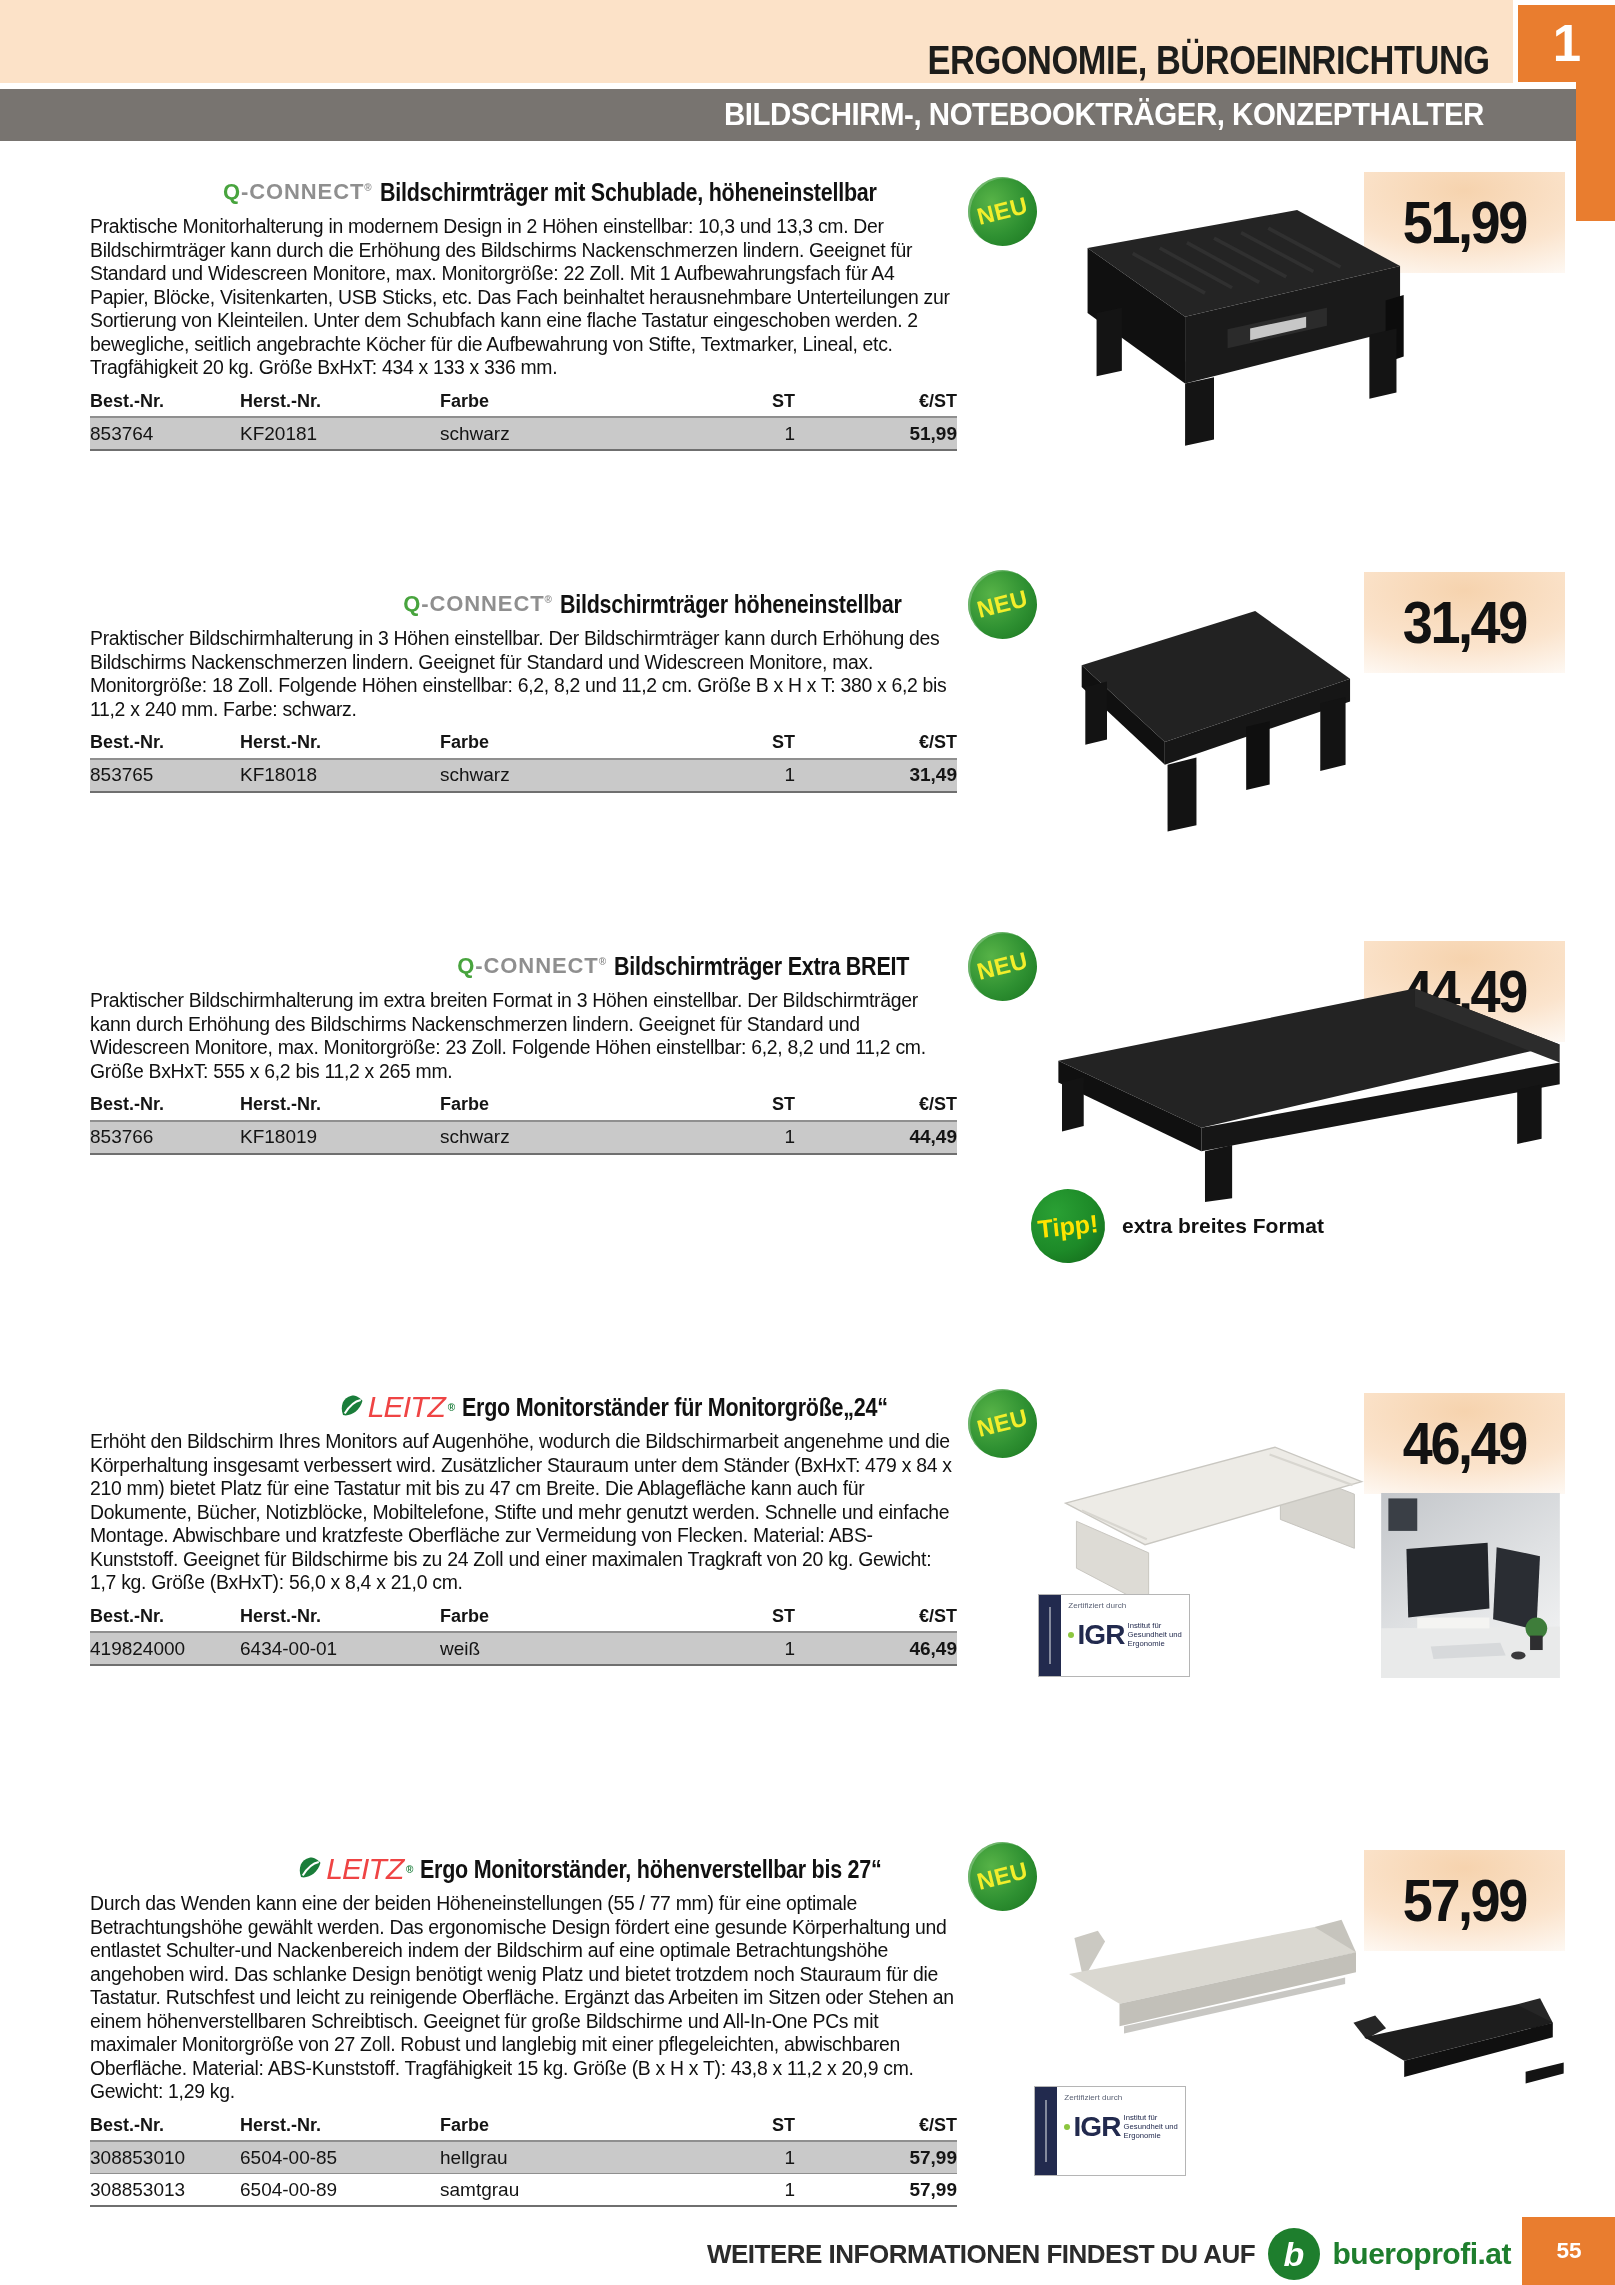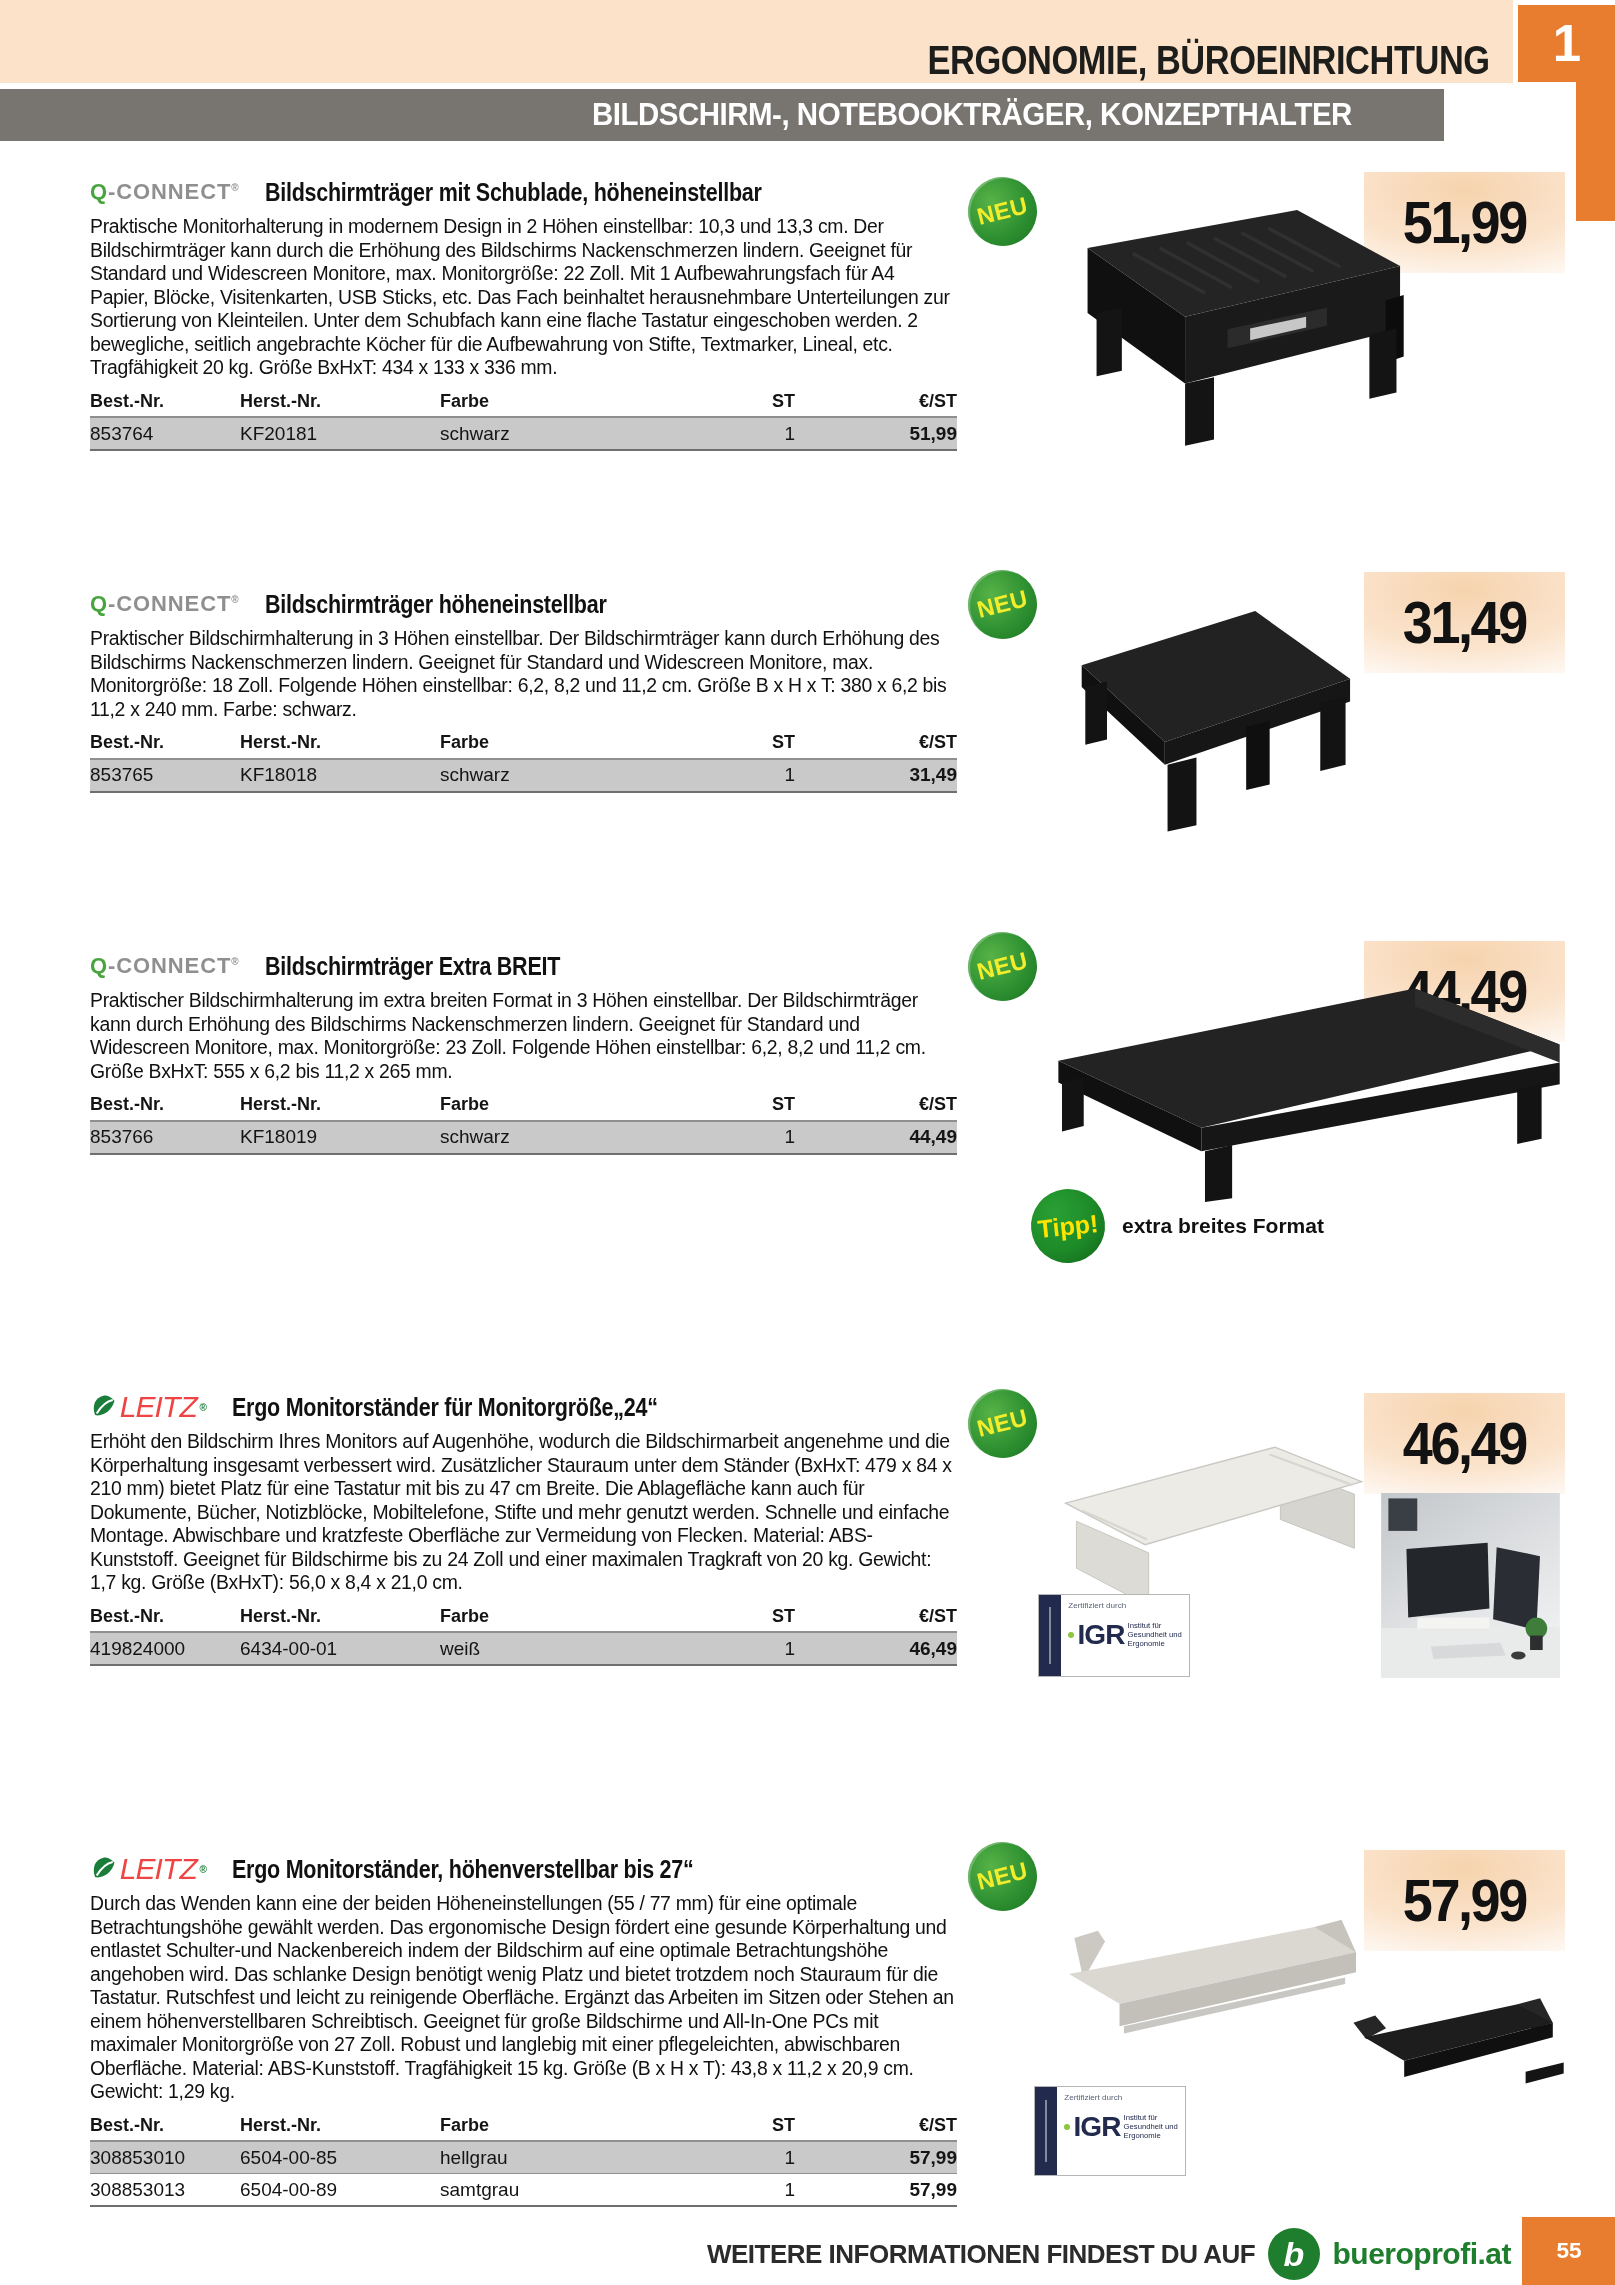--- a/index.html
+++ b/index.html
@@ -7,30 +7,30 @@
     width:1616px;height:2285px;position:relative;overflow:hidden;
     background:#ffffff;font-family:"Liberation Sans", sans-serif;color:#141414;
   }
   
   .band-peach{position:absolute;left:0;top:0;width:1513px;height:83px;background:#fce2c8;
     display:flex;align-items:flex-end;justify-content:flex-end;padding-right:23.5px;box-sizing:border-box;}
   .band-peach h1{margin:0;font-size:40px;font-weight:bold;color:#1d1d1b;letter-spacing:-0.5px;
     transform:scaleX(0.86);transform-origin:right center;white-space:nowrap;}
   .chapter-tab{position:absolute;left:1518px;top:4.5px;width:98px;height:77px;background:#e97d2f;
     display:flex;align-items:center;justify-content:center;color:#fff;font-size:51px;font-weight:bold;}
-  .band-gray{position:absolute;left:0;top:89px;width:1444px;height:52px;background:#787470;
+  .band-gray{position:absolute;left:0;top:89px;width:1576px;height:52px;background:#787470;
     display:flex;align-items:center;justify-content:flex-end;padding-right:92px;box-sizing:border-box;}
   .band-gray h2{margin:0;font-size:31px;font-weight:bold;color:#ffffff;letter-spacing:-0.5px;
     transform:scaleX(0.95);transform-origin:right center;white-space:nowrap;}
   .chapter-bar{position:absolute;left:1576px;top:81px;width:40px;height:140px;background:#e97d2f;}
 
   
   .product{position:absolute;left:90px;width:867px;}
   .p1{top:174px}.p2{top:586px}.p3{top:948px}.p4{top:1389px}.p5{top:1851px}
-  .phead{display:flex;align-items:center;gap:25px;height:36px;}
+  .phead{display:flex;align-items:center;gap:7px;height:36px;justify-content:flex-end;}
   .qlogo{white-space:nowrap;font-size:22px;letter-spacing:0.9px;font-weight:bold;}
   .qlogo .q{color:#48a43e;}
   .qlogo .qc-rest{color:#8f8f8f;}
   .qlogo sup{color:#8f8f8f;font-size:10px;font-weight:bold;}
   .llogo{white-space:nowrap;display:flex;align-items:center;gap:2.7px;}
   .llogo .lname{color:#ef4444;font-size:30px;font-weight:normal;font-style:italic;letter-spacing:-0.9px;}
   .llogo sup{color:#1a7d3a;font-size:10px;font-weight:bold;vertical-align:top;}
   .ptitle{margin:0;font-size:25px;font-weight:bold;color:#111;letter-spacing:-0.3px;
     transform:scaleX(0.86);transform-origin:left center;white-space:nowrap;}
   .pdesc{margin:5.4px 0 0 0;font-size:19.4px;line-height:23.5px;letter-spacing:-0.3px;color:#111;text-align:left;}

